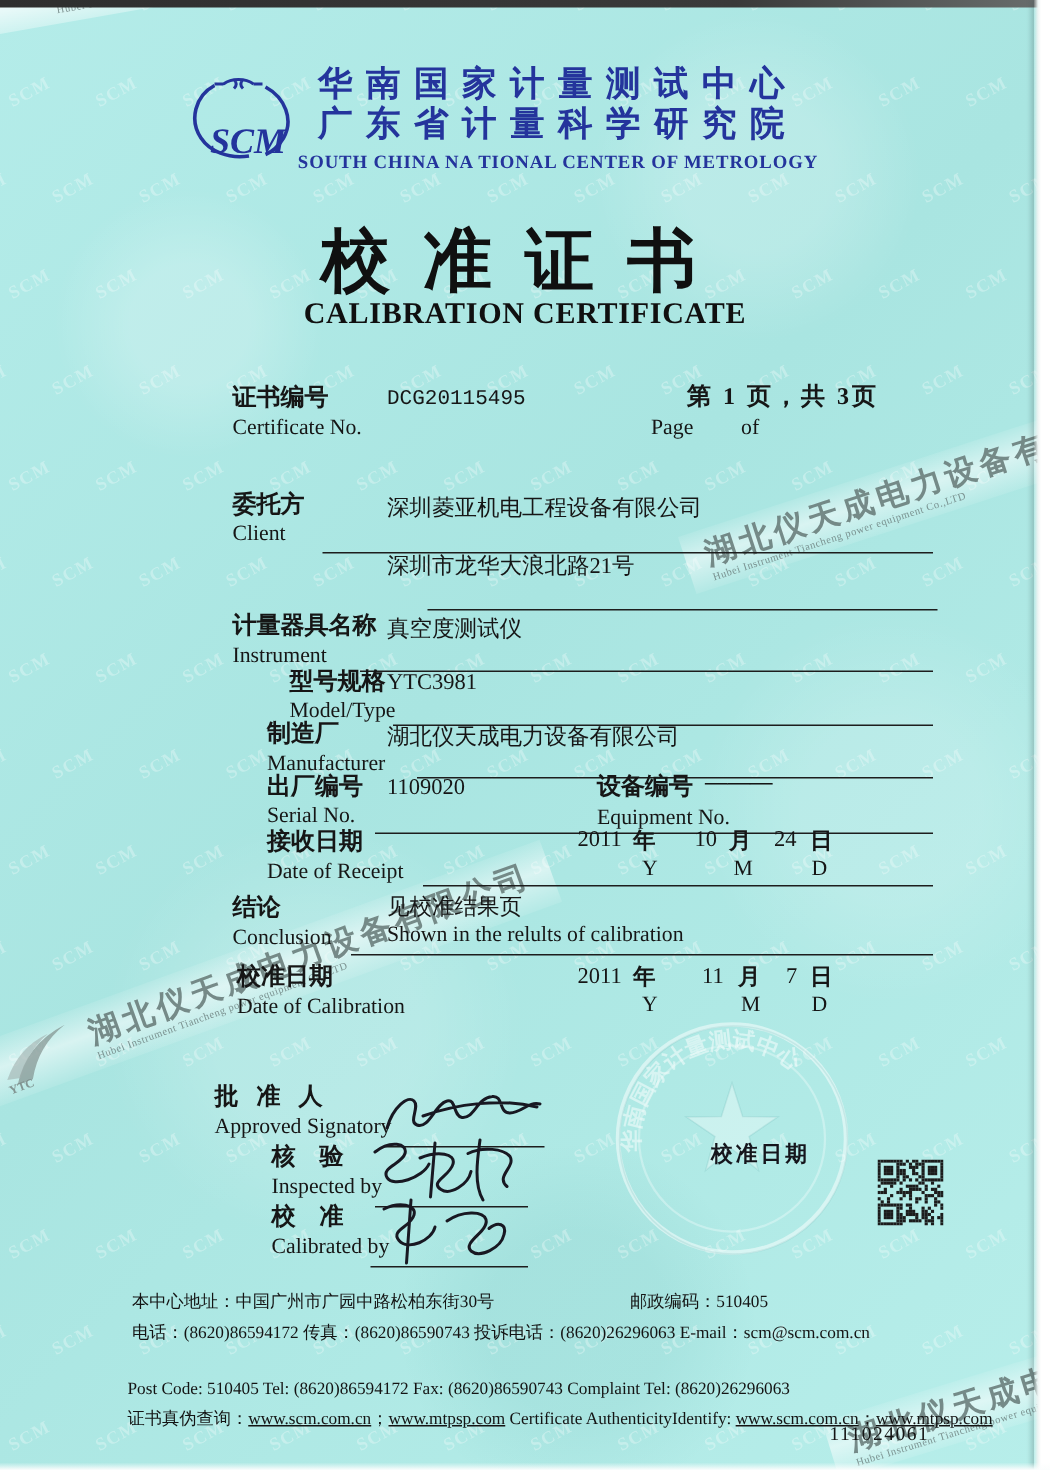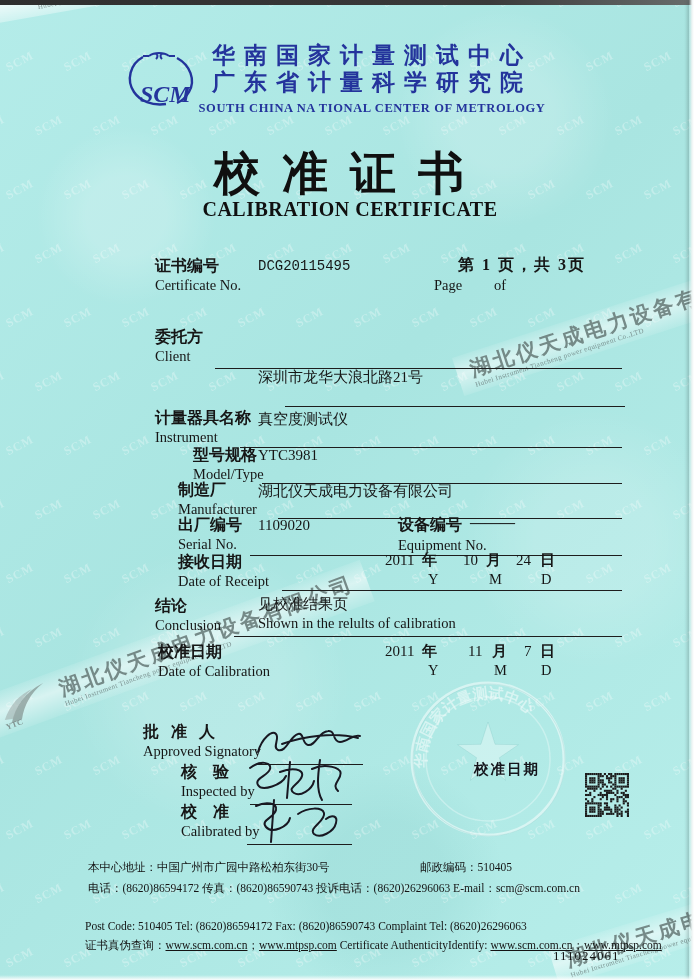--- a/index.html
+++ b/index.html
@@ -334,20 +334,21 @@
   <div class="abs title-en">CALIBRATION CERTIFICATE</div>
   <div class="abs fval" style="left:258px;top:258px;font-family:'Liberation Mono','DejaVu Sans Mono',monospace;font-size:14px;">DCG20115495</div>
   <div class="abs lbl-cn" style="left:418px;top:255px;letter-spacing:2px;margin-left:40px;">第 1 页，共 3页</div>
   <div class="abs lbl-en" style="left:420px;top:276px;margin-left:14px;">Page</div>
   <div class="abs lbl-en" style="left:494px;top:276px;">of</div>
 
   <div class="abs" style="left:155px;top:327px;">
     <div class="lbl-cn">委托方</div>
     <div class="lbl-en">Client</div>
   </div>
+  <div class="abs fval" style="left:258px;top:329px;">深圳菱亚机电工程设备有限公司</div>
   <div class="uline" style="left:215px;top:368px;width:407px;"></div>
 
   <div class="abs fval" style="left:258px;top:368px;">深圳市龙华大浪北路21号</div>
   <div class="uline" style="left:285px;top:406px;width:340px;"></div>
 
   <div class="abs" style="left:155px;top:408px;">
     <div class="lbl-cn">计量器具名称</div>
     <div class="lbl-en">Instrument</div>
   </div>
   <div class="abs fval" style="left:258px;top:410px;">真空度测试仪</div>

